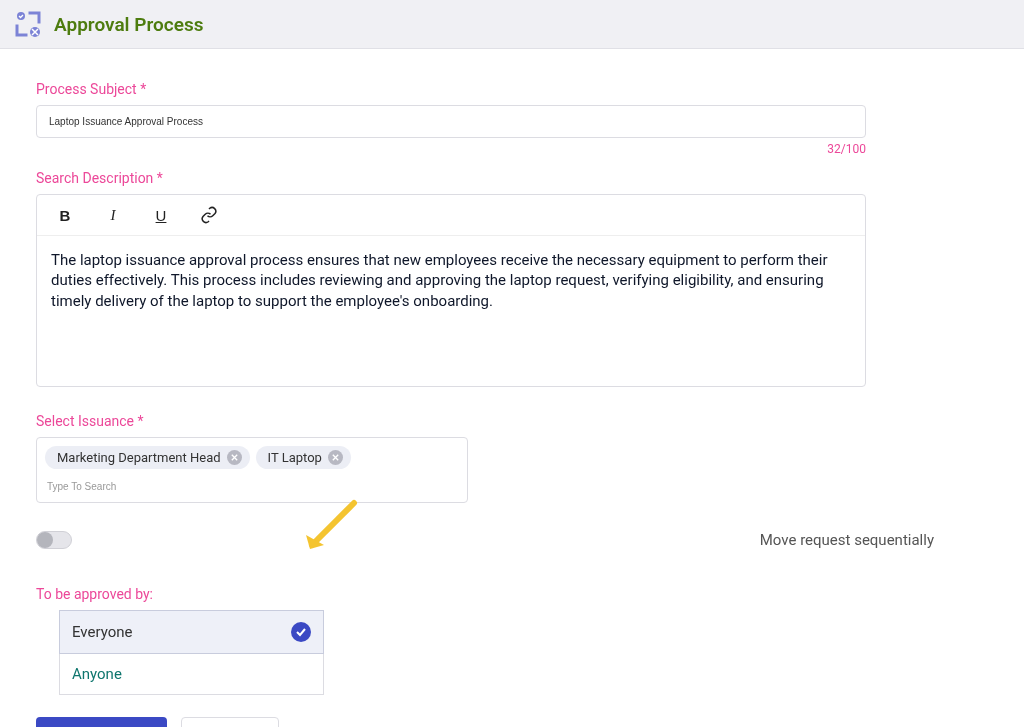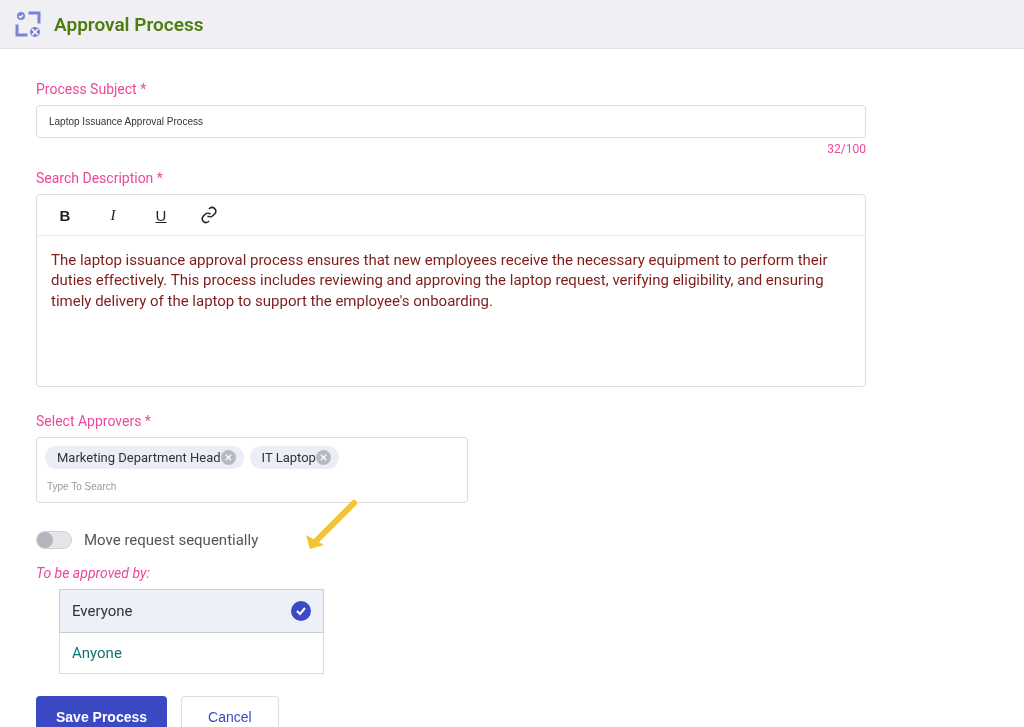--- a/index.html
+++ b/index.html
@@ -12,31 +12,31 @@
 .content { padding: 18px 36px 20px 36px; max-width: 970px; }
 
 .label { font-size: 14px; color: #ec4899; margin-bottom: 8px; margin-top: 14px; }
 .text-input { width: 830px; border: 1px solid #dcdce2; border-radius: 4px; padding: 10px 12px; font-size: 10px; color: #333; }
 
 .counter { width: 830px; text-align: right; font-size: 12px; color: #ec4899; margin-top: 4px; }
 
 .rte { width: 830px; border: 1px solid #dcdce2; border-radius: 4px; }
 .rte-toolbar { display: flex; align-items: center; gap: 28px; padding: 10px 18px; border-bottom: 1px solid #eee; }
 .rte-btn { background: none; border: none; cursor: pointer; font-size: 15px; color: #222; width: 20px; height: 20px; display:flex; align-items:center; justify-content:center; }
-.rte-body { padding: 14px 14px 60px 14px; font-size: 15px; color: #7f1d1d; line-height: 1.35; min-height: 150px; }
+.rte-body { padding: 14px 14px 60px 14px; font-size: 15px; color: #0f172a; line-height: 1.35; min-height: 150px; }
 
 .chips-box { width: 432px; border: 1px solid #dcdce2; border-radius: 4px; padding: 8px 8px 4px 8px; }
 .chips-row { display: flex; flex-wrap: wrap; gap: 6px; margin-bottom: 6px; }
-.chip { background: #eceef5; border-radius: 12px; padding: 4px 8px 4px 12px; display: inline-flex; align-items: center; font-size: 13px; color: #333; }
+.chip { background: #eceef5; border-radius: 12px; padding: 4px 8px 4px 12px; display: inline-flex; align-items: center; gap: 6px; font-size: 13px; color: #333; }
 .chip-x { width: 15px; height: 15px; border-radius: 50%; background: #b7b8c2; display:inline-flex; align-items:center; justify-content:center; cursor:pointer; }
 .chip-x svg { width:9px; height:9px; }
 .chips-input { border: none; outline: none; font-size: 10px; padding: 6px 2px; width: 100%; color: #ec4899; }
 .chips-input::placeholder { color: #999; }
 
-.toggle-row { display: flex; align-items: center; gap: 12px; margin-top: 28px; position: relative; }
+.toggle-row { display: flex; align-items: center; gap: 12px; margin-top: 28px; position: relative; justify-content: space-between; }
 .toggle { width: 36px; height: 18px; border-radius: 9px; background: #e5e5ea; border: 1px solid #d0d0d6; position: relative; cursor:pointer; }
 .toggle-knob { width: 16px; height: 16px; border-radius: 50%; background: #b4b5bc; position: absolute; left: 0px; top: 0px; }
 .toggle-label { font-size: 15px; color: #555; }
 
 .arrow { position: absolute; left: 260px; top: -34px; pointer-events:none; }
 
 .opt-group { width: 288px; margin-top: 8px; padding-left: 23px; }
 .opt { border: 1px solid #dcdce2; padding: 11px 12px; font-size: 15px; color: #0f766e; display: flex; align-items: center; justify-content: space-between; cursor:pointer; }
 .opt + .opt { border-top: none; }
 .opt.selected { background: #eef0f8; border-color: #c8ccdd; color: #333; }
@@ -79,21 +79,21 @@
       <button class="rte-btn">
         <svg viewBox="0 0 24 24" width="18" height="18" fill="none" stroke="#222" stroke-width="2">
             <path d="M10 13a5 5 0 0 0 7 0l3-3a5 5 0 0 0-7-7l-1 1"></path>
             <path d="M14 11a5 5 0 0 0-7 0l-3 3a5 5 0 0 0 7 7l1-1"></path>
           </svg>
       </button>
     </div>
     <div class="rte-body" contenteditable="true" style="">The laptop issuance approval process ensures that new employees receive the necessary equipment to perform their duties effectively. This process includes reviewing and approving the laptop request, verifying eligibility, and ensuring timely delivery of the laptop to support the employee's onboarding.</div>
   </div>
 
-  <div class="label" style="margin-top:26px;">Select Approvers *</div>
+  <div class="label" style="margin-top:26px;">Select Issuance *</div>
   <div class="chips-box">
     <div class="chips-row">
       <span class="chip">
         <span>Marketing Department Head</span>
         <span class="chip-x">
             <svg viewBox="0 0 10 10">
               <path d="M2 2 L8 8 M8 2 L2 8" stroke="#fff" stroke-width="1.5"></path>
             </svg>
           </span>
       </span>
@@ -113,21 +113,21 @@
     <div class="toggle">
       <div class="toggle-knob"></div>
     </div>
     <div class="toggle-label">Move request sequentially</div>
     <svg class="arrow" width="70" height="70" viewBox="0 0 70 70">
       <path d="M58 6 L16 48" stroke="#f4c430" stroke-width="6" stroke-linecap="round"></path>
       <path d="M10 38 L14 52 L28 48 Z" fill="#f4c430"></path>
     </svg>
   </div>
 
-  <div class="label" style="margin-top:16px;font-style:italic;">To be approved by:</div>
+  <div class="label" style="margin-top:37px;">To be approved by:</div>
   <div class="opt-group">
     <div class="opt selected">
       <span>Everyone</span>
       <span class="check">
           <svg viewBox="0 0 12 12">
             <path d="M2 6 L5 9 L10 3" stroke="#fff" stroke-width="2" fill="none"></path>
           </svg>
         </span>
     </div>
     <div class="opt">

